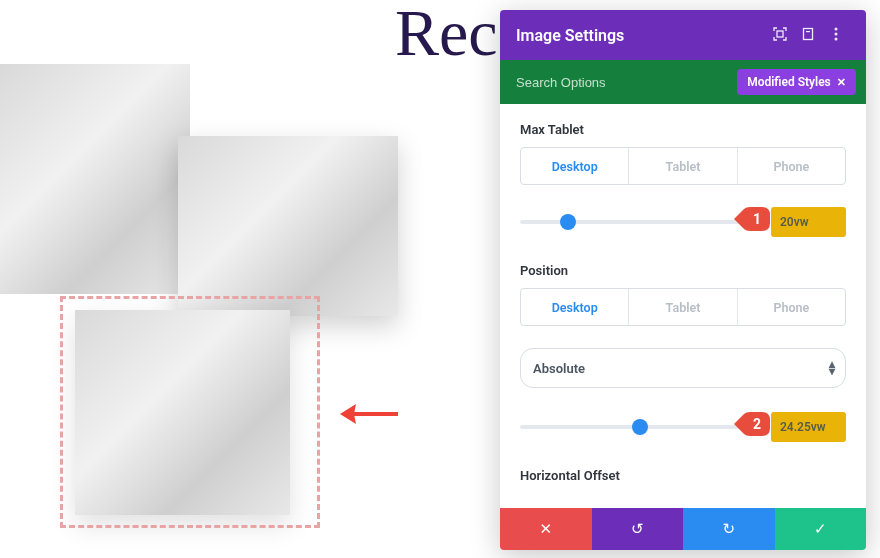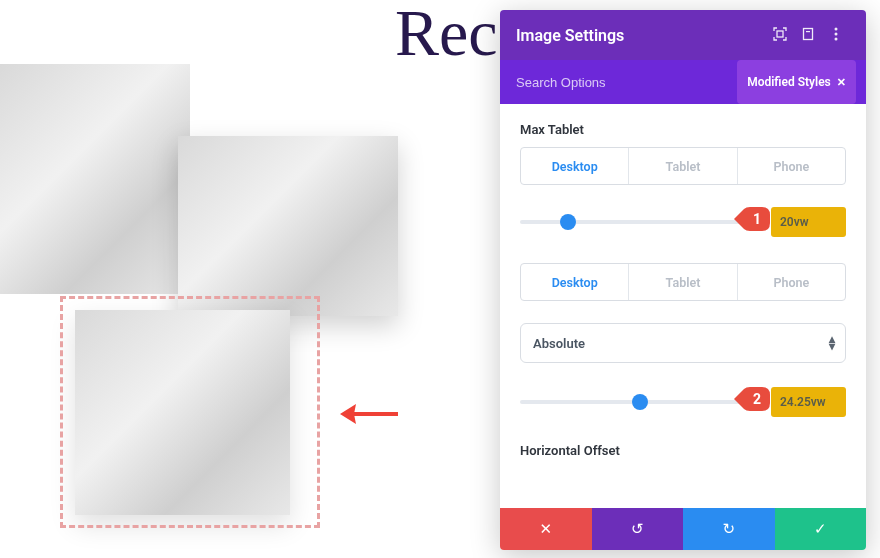--- a/index.html
+++ b/index.html
@@ -72,23 +72,24 @@
     color: #fff;
     height: 50px;
     display: flex;
     align-items: center;
     padding: 0 16px;
   }
   .panel-head h1 { font-size: 16px; font-weight: 600; flex: 1; }
   .head-ico { width: 28px; text-align: center; cursor: pointer; font-size: 14px; opacity: .9; }
 
   .panel-sub {
-    background: #6d28d9;
+    background: #15803d;
     height: 44px;
     display: flex;
+    align-items: center;
     padding: 0 10px 0 16px;
   }
   .search-input {
     flex: 1;
     background: transparent;
     border: none;
     color: #fff;
     font-size: 13px;
     outline: none;
   }
@@ -167,21 +168,21 @@
     padding: 0 8px;
     font-size: 12px;
     font-weight: 600;
     color: #5a5d4a;
     border: 1px solid transparent;
   }
   .valbox.hl { background: #eab308; }
 
   .select {
     border: 1px solid #d9dde3;
-    border-radius: 6px;
+    border-radius: 13px;
     height: 40px;
     display: flex;
     align-items: center;
     padding: 4px 12px;
     font-size: 13px;
     font-weight: 600;
     color: #4a5562;
     position: relative;
     margin-bottom: 24px;
     cursor: pointer;
@@ -274,20 +275,21 @@
       <div class="slider">
         <div class="thumb" style="left:20%;"></div>
       </div>
       <svg class="badge" style="position:absolute; right:74px; top:-2px;" viewBox="0 0 40 28">
         <path d="M2 14 L12 4 Q14 2 18 2 H30 Q38 2 38 10 V18 Q38 26 30 26 H18 Q14 26 12 24 Z" fill="#e84c3d"></path>
         <text x="25" y="19" text-anchor="middle" fill="#fff" font-size="14" font-weight="700">1</text>
       </svg>
       <div class="valbox hl">20vw</div>
     </div>
 
+    <div class="label">Position</div>
     <div class="device-tabs">
       <div class="tab active">Desktop</div>
       <div class="tab">Tablet</div>
       <div class="tab">Phone</div>
     </div>
     <div class="select">
       <span>Absolute</span>
       <span class="arrows">▴<br>▾</span>
     </div>
 

